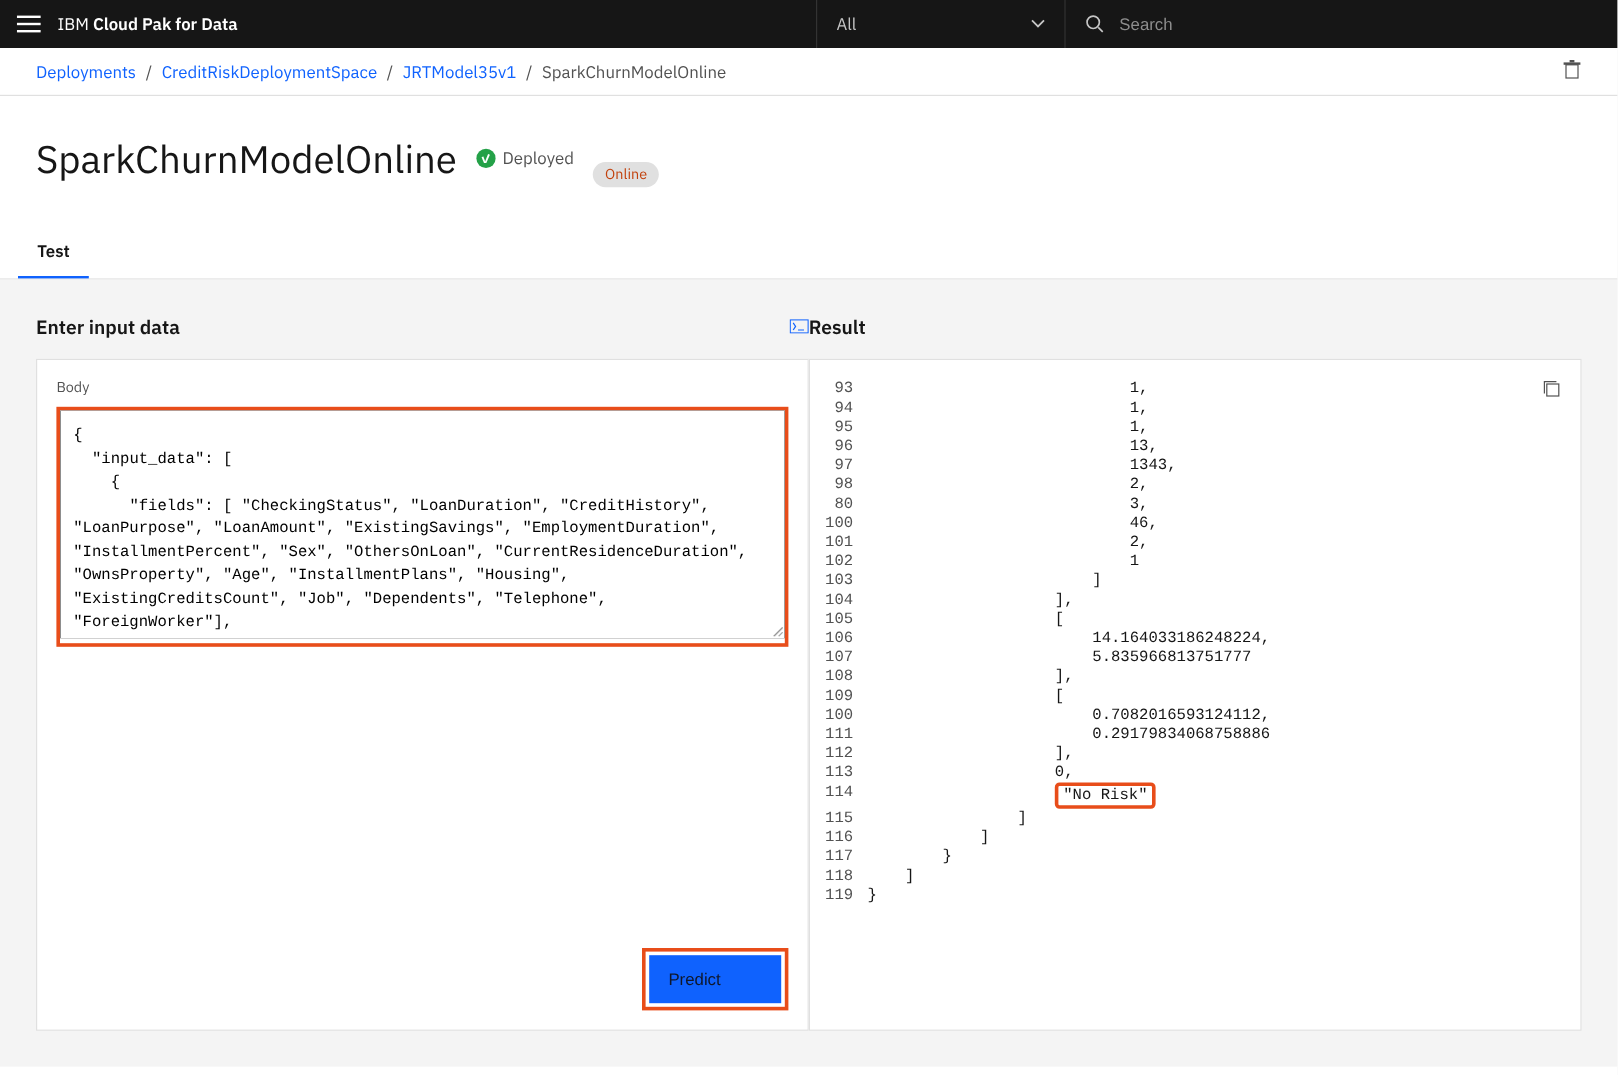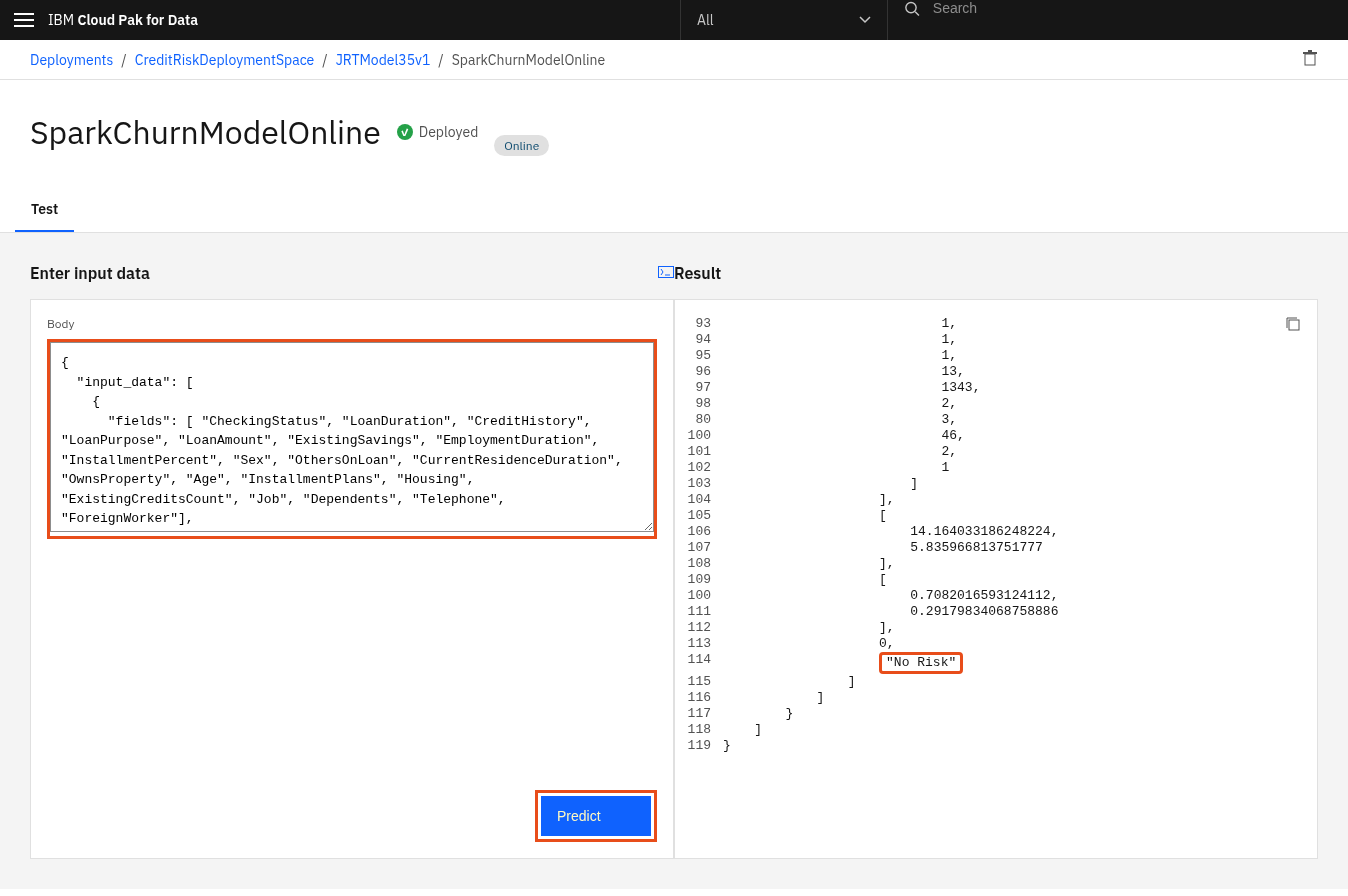--- a/index.html
+++ b/index.html
@@ -7,59 +7,59 @@
 
 .topbar { background: #161616; height: 40px; display: flex; align-items: center; color: #fff; }
 .hamburger { width: 48px; height: 40px; display: flex; align-items: center; justify-content: center; cursor: pointer; }
 .hamburger svg { fill: #fff; }
 .brand { font-size: 14px; }
 .brand .light { font-weight: 400; }
 .brand .bold { font-weight: 600; }
 .topbar-spacer { flex: 1; }
 .dropdown-all { width: 208px; height: 40px; display: flex; align-items: center; justify-content: space-between; padding: 0 16px; border-left: 1px solid #333; border-right: 1px solid #333; color: #c6c6c6; cursor: pointer; }
 .dropdown-all svg { fill: #c6c6c6; }
-.searchbox { width: 460px; height: 40px; display: flex; align-items: flex-start; padding: 0 16px; gap: 12px; }
+.searchbox { width: 460px; height: 40px; display: flex; align-items: center; padding: 0 16px; gap: 12px; }
 .searchbox svg { fill: #c6c6c6; }
 .searchbox input { background: transparent; border: none; outline: none; color: #c6c6c6; font-size: 14px; width: 100%; }
 .searchbox input::placeholder { color: #8d8d8d; }
 
 .breadcrumb-bar { height: 40px; display: flex; align-items: center; padding: 0 30px; border-bottom: 1px solid #e0e0e0; font-size: 14px; }
 .breadcrumb-bar a { color: #0f62fe; text-decoration: none; }
 .breadcrumb-bar .sep { margin: 0 8px; color: #525252; }
 .breadcrumb-bar .current { color: #525252; }
 .breadcrumb-bar .flex { flex: 1; }
 .trash { cursor: pointer; }
 .trash svg { fill: #525252; }
 
 .page-header { padding: 28px 30px 0 30px; display: flex; align-items: center; gap: 16px; }
 .page-header h1 { font-size: 32px; font-weight: 400; }
 .status-deployed { display: flex; align-items: center; gap: 6px; color: #525252; font-size: 14px; }
 .status-dot { width: 16px; height: 16px; border-radius: 50%; background: #24a148; display: flex; align-items: center; justify-content: center; }
 .status-dot::after { content: "✓"; color: #fff; font-size: 10px; font-weight: bold; }
-.badge-online { background: #e0e0e0; color: #0c4a6e; border-radius: 12px; padding: 3px 10px; font-size: 12px; margin-top: 27px; }
+.badge-online { background: #e0e0e0; color: #c2410c; border-radius: 12px; padding: 3px 10px; font-size: 12px; margin-top: 27px; }
 
 .tabs { padding: 0 15px; margin-top: 32px; display: flex; border-bottom: 1px solid #e0e0e0; }
 .tab { padding: 12px 16px; font-size: 14px; color: #525252; cursor: pointer; border-bottom: 2px solid transparent; }
 .tab.active { color: #161616; font-weight: 600; border-bottom: 2px solid #0f62fe; }
 .tabs .tabline { flex:1; }
 
 .content { display: flex; padding: 30px; background: #f4f4f4; }
 
 .panel { flex: 1; }
 .panel-header { display: flex; align-items: center; justify-content: space-between; margin-bottom: 16px; height: 20px; }
 .panel-header h2 { font-size: 16px; font-weight: 600; }
 .panel-header .icon-right svg { stroke: #0f62fe; fill: none; }
 
 .card { background: #fff; border: 1px solid #e0e0e0; padding: 16px; min-height: 560px; display: flex; flex-direction: column; position: relative; }
 .body-label { font-size: 12px; color: #525252; margin-bottom: 8px; }
 .textarea-wrap { border: 3px solid #e84d1a; padding: 0; }
 .body-textarea { width: 100%; height: 190px; font-family: "SFMono-Regular", Consolas, "Liberation Mono", Menlo, monospace; font-size: 13px; line-height: 1.5; border: 1px solid #8d8d8d; padding: 10px; resize: vertical; outline: none; }
 .predict-wrap { margin-top: auto; display: flex; justify-content: flex-end; }
 .predict-outline { border: 3px solid #e84d1a; padding: 3px; display: inline-block; }
-.predict-btn { background: #0f62fe; color: #fef9c3; border: none; padding: 12px 44px 12px 16px; font-size: 14px; cursor: pointer; text-align: left; min-width: 110px; }
+.predict-btn { background: #0f62fe; color: #0f172a; border: none; padding: 12px 44px 12px 16px; font-size: 14px; cursor: pointer; text-align: left; min-width: 110px; }
 
 .result-card { background: #fff; border: 1px solid #e0e0e0; padding: 16px 16px 16px 8px; min-height: 560px; position: relative; font-family: "SFMono-Regular", Consolas, "Liberation Mono", Menlo, monospace; font-size: 13px; line-height: 16px; }
 .result-line { display: flex; white-space: pre; }
 .ln { width: 40px; text-align: right; color: #525252; padding-right: 12px; user-select: none; }
 .code { color: #161616; }
 .copy-icon { position: absolute; top: 16px; right: 16px; cursor: pointer; }
 .copy-icon svg { fill: #525252; }
 .hl { border: 3px solid #e84d1a; border-radius: 4px; padding: 0px 4px; display: inline-block; }
 </style>
 </head>

